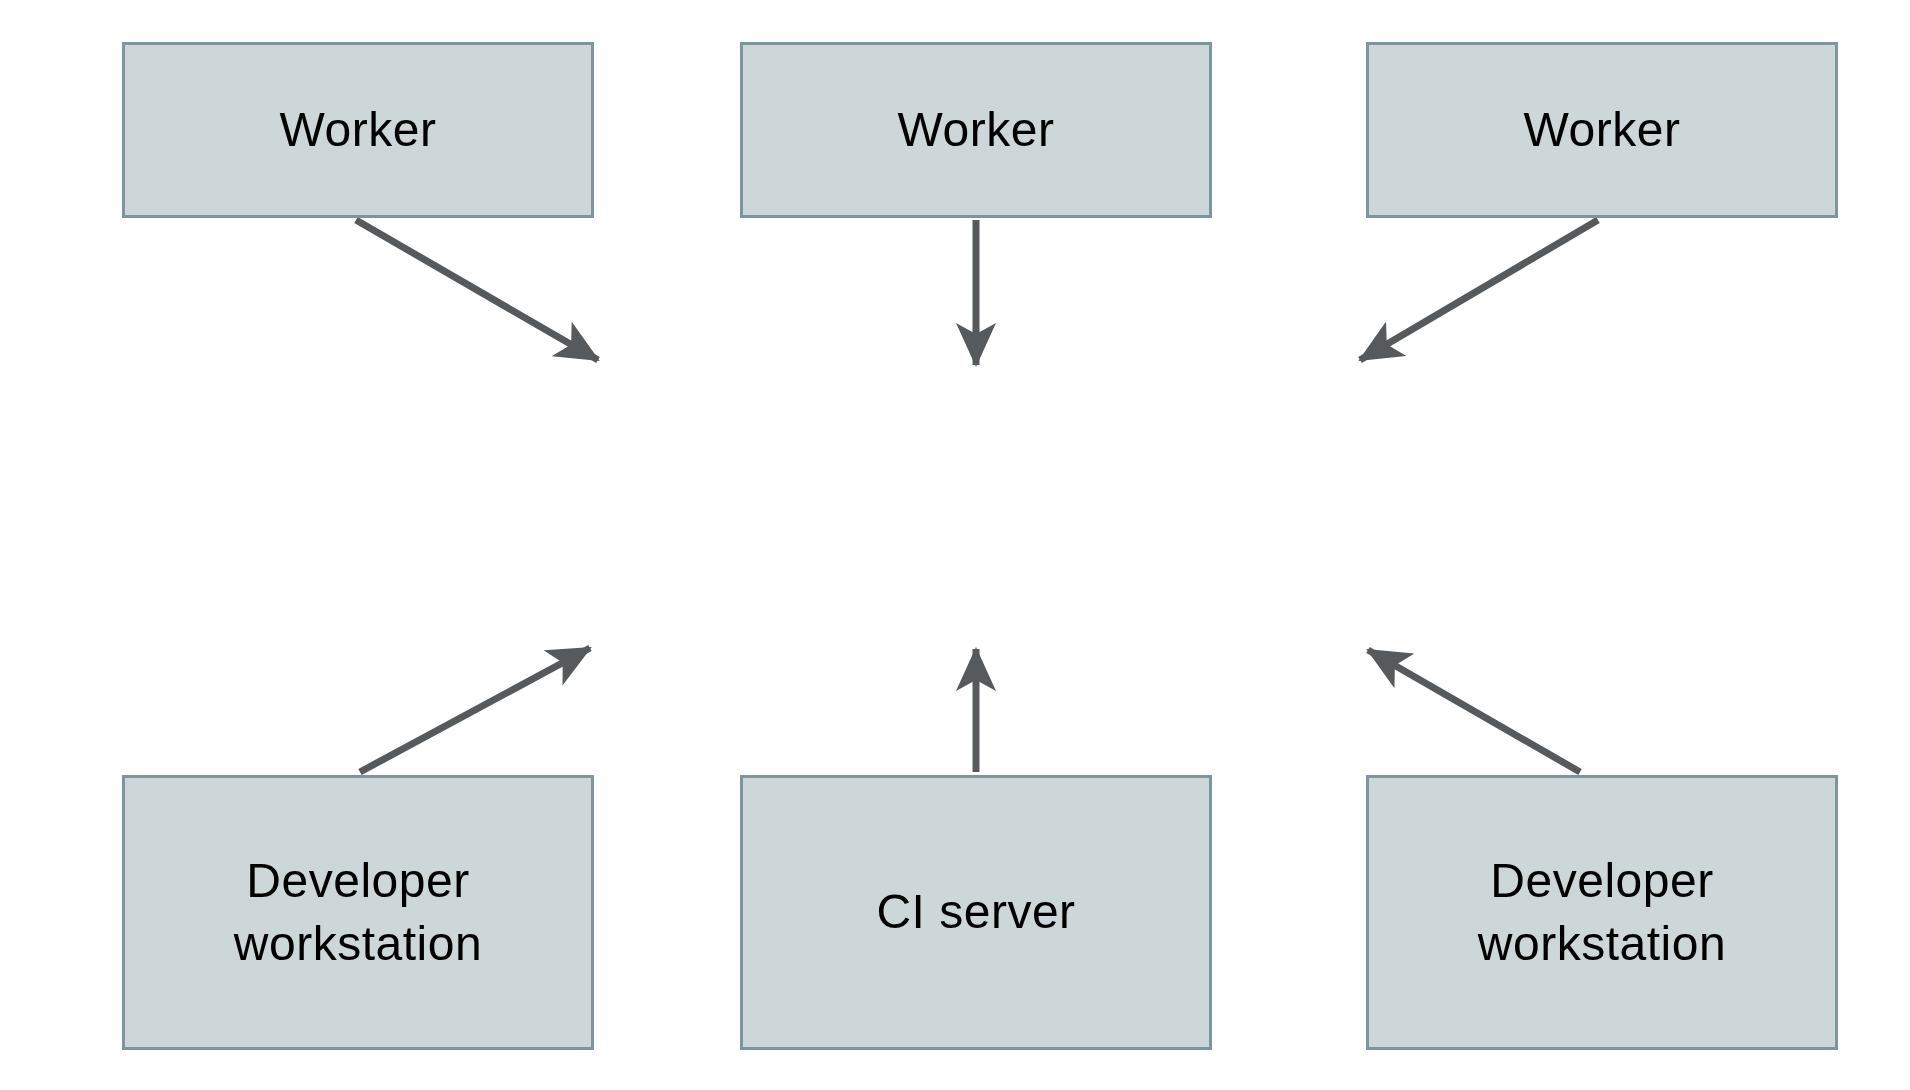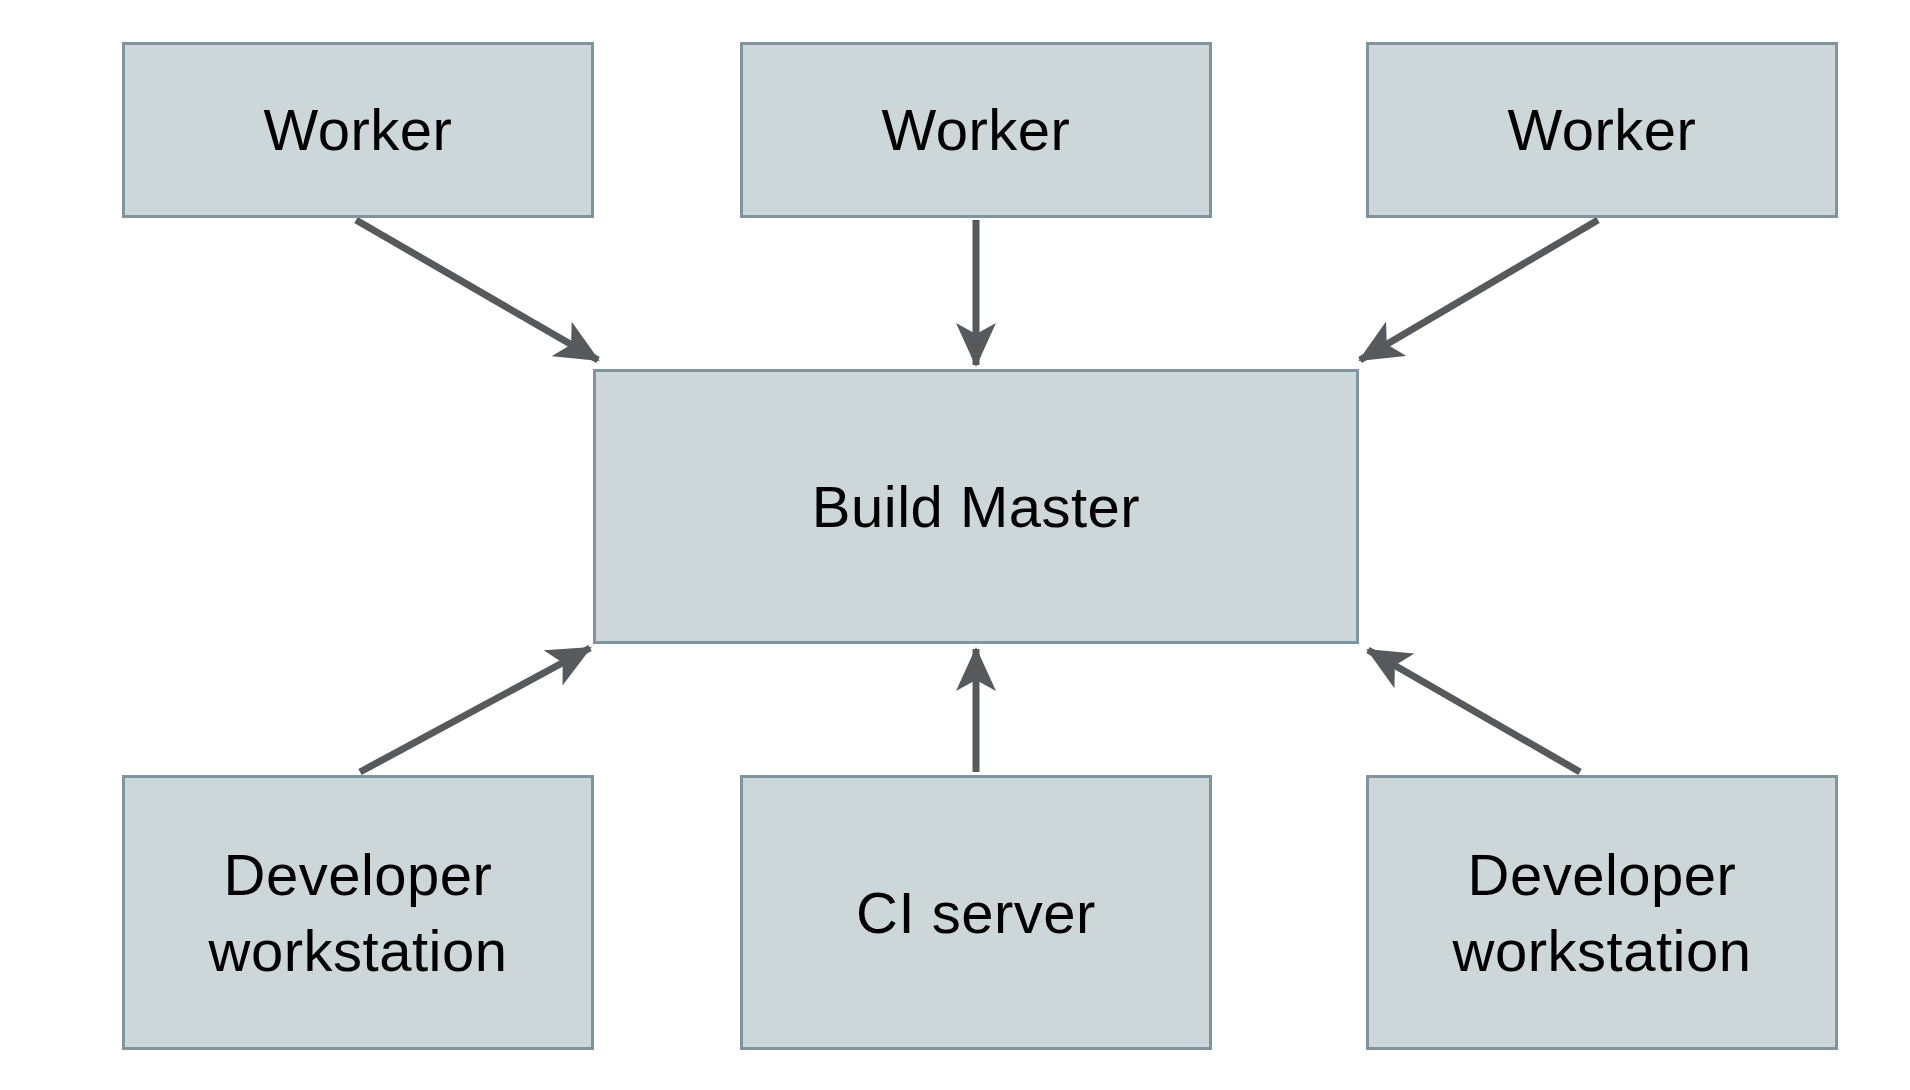--- a/index.html
+++ b/index.html
@@ -28,21 +28,21 @@
     box-sizing: border-box;
     background: #cdd6d9;
     border: 3px solid #7e959e;
     display: flex;
     align-items: center;
     justify-content: center;
     text-align: center;
   }
   .node-label {
     color: #000000;
-    font-size: 58px;
+    font-size: 48px;
     line-height: 1.3;
     letter-spacing: 0.5px;
   }
 </style>
 </head>
 <body>
 
 <div id="canvas" style="background: rgb(255, 255, 255);">
   <svg id="arrow-layer" viewBox="0 0 1910 1090" xmlns="http://www.w3.org/2000/svg">
     <defs>
@@ -62,23 +62,20 @@
 
 <div class="node" style="left: 122px; top: 42px; width: 472px; height: 176px; background: rgb(205, 214, 217); border-color: rgb(126, 149, 158);">
       <span class="node-label" style="color: rgb(0, 0, 0);">Worker</span>
     </div>
     <div class="node" style="left: 740px; top: 42px; width: 472px; height: 176px; background: rgb(205, 214, 217); border-color: rgb(126, 149, 158);">
       <span class="node-label" style="color: rgb(0, 0, 0);">Worker</span>
     </div>
     <div class="node" style="left: 1366px; top: 42px; width: 472px; height: 176px; background: rgb(205, 214, 217); border-color: rgb(126, 149, 158);">
       <span class="node-label" style="color: rgb(0, 0, 0);">Worker</span>
     </div>
-    <div class="node" style="left: 593px; top: 369px; width: 766px; height: 275px; background: rgb(205, 214, 217); border-color: rgb(126, 149, 158);">
-      <span class="node-label" style="color: rgb(0, 0, 0);">Build Master</span>
-    </div>
     <div class="node" style="left: 122px; top: 775px; width: 472px; height: 275px; background: rgb(205, 214, 217); border-color: rgb(126, 149, 158);">
       <span class="node-label" style="color: rgb(0, 0, 0);">Developer workstation</span>
     </div>
     <div class="node" style="left: 740px; top: 775px; width: 472px; height: 275px; background: rgb(205, 214, 217); border-color: rgb(126, 149, 158);">
       <span class="node-label" style="color: #000000;">CI server</span>
     </div>
     <div class="node" style="left: 1366px; top: 775px; width: 472px; height: 275px; background: rgb(205, 214, 217); border-color: rgb(126, 149, 158);">
       <span class="node-label" style="color: rgb(0, 0, 0);">Developer workstation</span>
     </div>
   </div>

